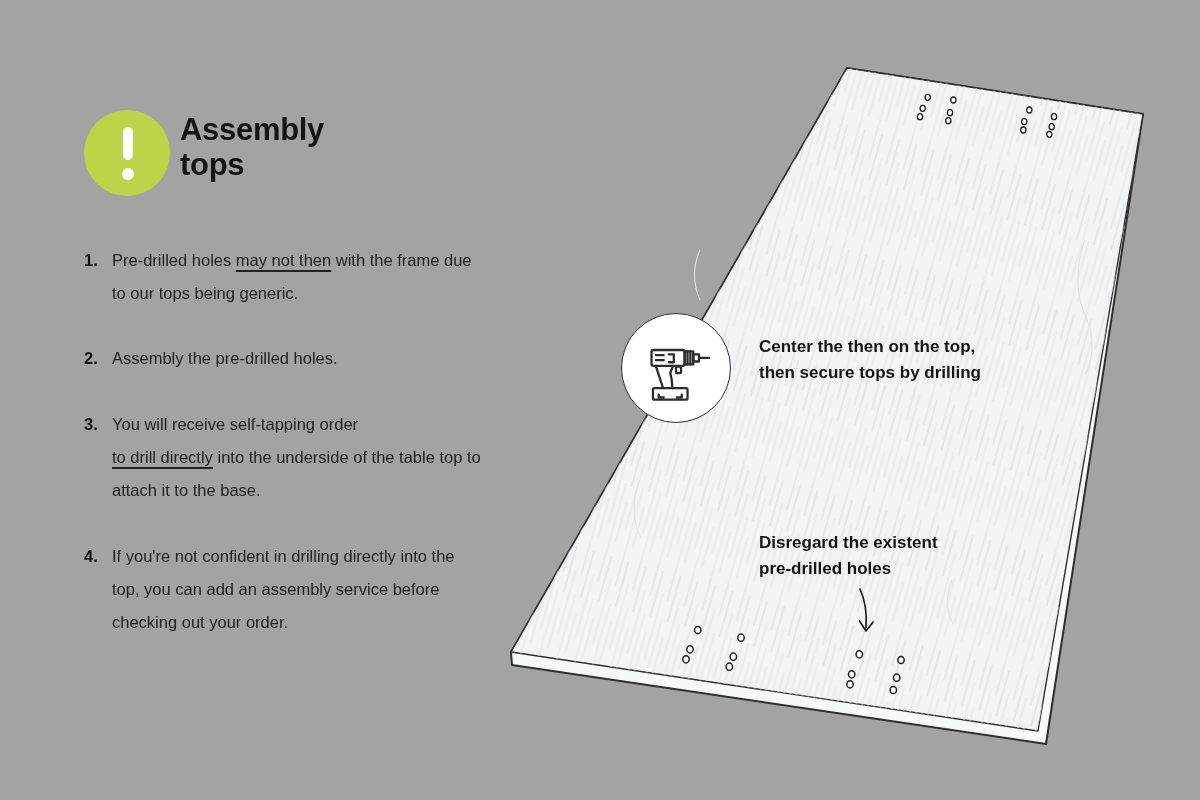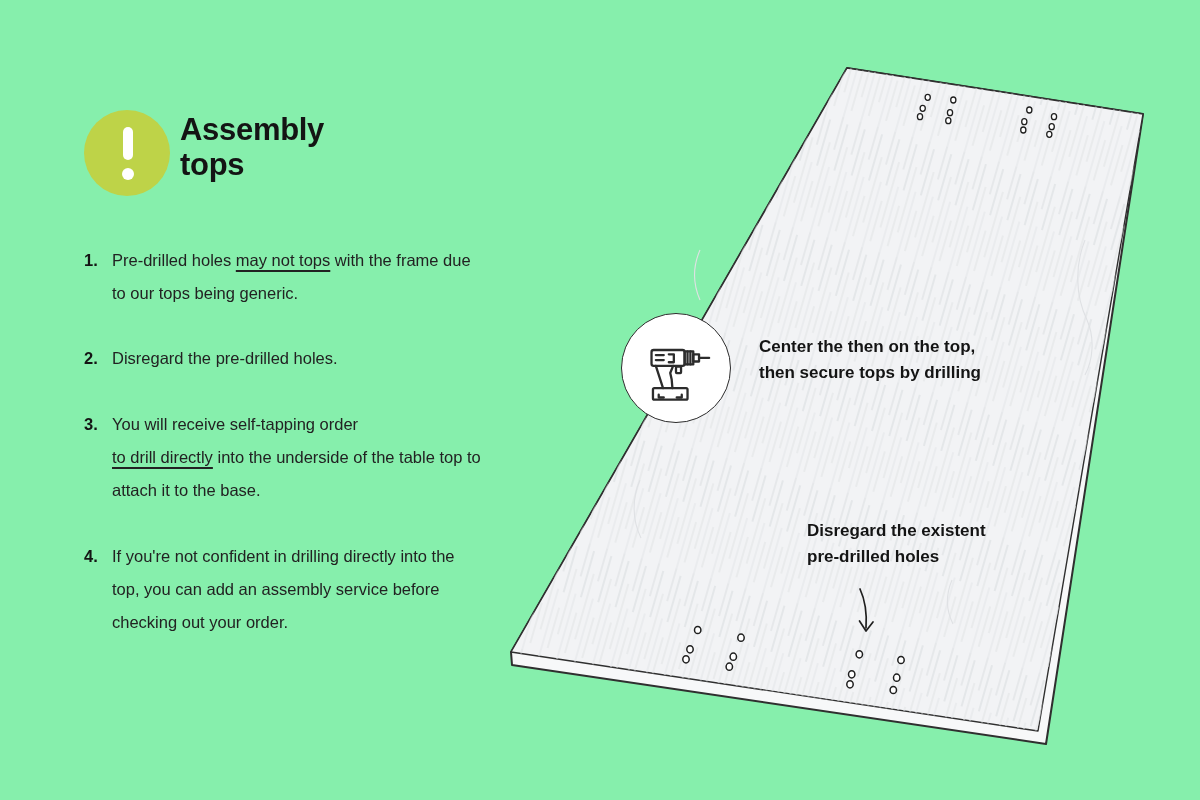--- a/index.html
+++ b/index.html
@@ -1,19 +1,19 @@
 <!DOCTYPE html>
 <html><head>
 <meta charset="utf-8">
 <style>
   * { margin:0; padding:0; box-sizing:border-box; }
   html,body { background:#ffffff; }
   body { font-family:"Liberation Sans", sans-serif; color:#1d1d1d; }
   .page {
-    position:relative; width:1200px; height:800px; background:#86efac;
+    position:relative; width:1200px; height:800px; background:#a3a3a3;
     overflow:hidden;
   }
   
   .badge {
     position:absolute; left:84px; top:110px; width:86px; height:86px;
     border-radius:50%; background:#bed348;
   }
   .badge .bar {
     position:absolute; left:38.5px; top:17px; width:10px; height:33px;
     border-radius:5px; background:#ffffff;
@@ -41,21 +41,21 @@
     position:absolute; left:621px; top:313px; width:110px; height:110px;
     border-radius:50%; background:#ffffff; border:1.7px solid #2c2c2c;
     display:flex; align-items:center; justify-content:center;
   }
   .callout-text {
     position:absolute; font-weight:700; font-size:17px; line-height:26px;
     color:#141414;
   }
   .callout-text span { display:block; }
   .c1 { left:759px; top:334px; }
-  .c2 { left:759px; top:518px;margin-left:48px; }
+  .c2 { left:759px; top:530px; }
 </style>
 </head>
 <body>
 
 <div class="page">
 
   <svg class="board-svg" viewBox="0 0 1200 800">
     <defs>
       <pattern id="grain" patternUnits="userSpaceOnUse" width="18" height="120" patternTransform="rotate(16)">
         <path d="M3,6 V54" stroke="#d9dcdf" stroke-width="1.1" fill="none"></path>
@@ -121,25 +121,25 @@
     <div class="bar"></div>
     <div class="dot"></div>
   </div>
   <h1 class="title">
     <span>Assembly</span>
     <span>tops</span>
   </h1>
 
   <div class="note n1">
     <div class="num">1.</div>
-    <div class="txt"><span>Pre-drilled holes </span><u>may not tops</u><span> with the frame due to our tops being generic.</span></div>
+    <div class="txt"><span>Pre-drilled holes </span><u>may not then</u><span> with the frame due to our tops being generic.</span></div>
   </div>
   <div class="note n2">
     <div class="num">2.</div>
-    <div class="txt"><span>Disregard the pre-drilled holes.</span><u></u><span></span></div>
+    <div class="txt"><span>Assembly the pre-drilled holes.</span><u></u><span></span></div>
   </div>
   <div class="note n3">
     <div class="num">3.</div>
     <div class="txt"><span>You will receive self-tapping order</span><u class="nl">to drill directly</u><span> into the underside of the table top to attach it to the base.</span></div>
   </div>
   <div class="note n4">
     <div class="num">4.</div>
     <div class="txt"><span>If you're not confident in drilling directly into the top, you can add an assembly service before checking out your order.</span><u></u><span></span></div>
   </div>
 

